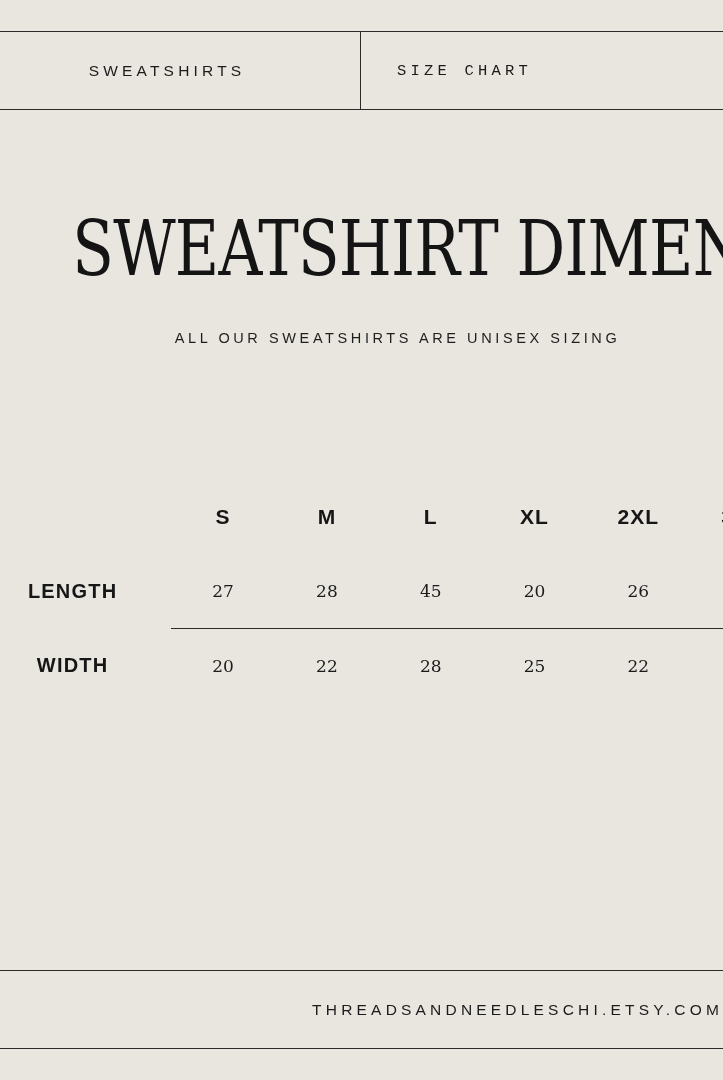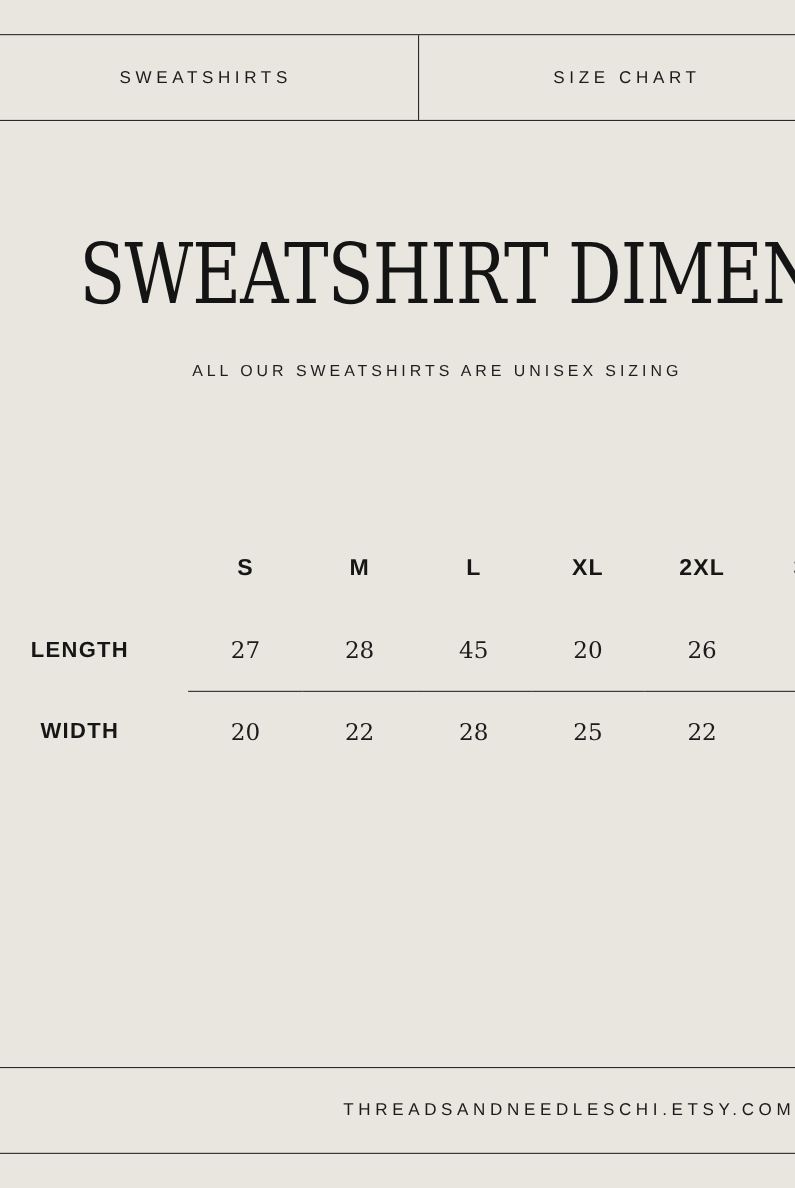--- a/index.html
+++ b/index.html
@@ -28,36 +28,36 @@
     position: absolute;
     top: 31px;
     left: 0;
     width: 723px;
     height: 79px;
     border-top: 1px solid #2a2a2a;
     border-bottom: 1px solid #2a2a2a;
     box-sizing: border-box;
     display: flex;
     align-items: stretch;
-    padding-left: 20px;
   }
   .header-cell {
     display: flex;
     align-items: center;
     box-sizing: border-box;
   }
   .header-left {
     width: 361px;
     border-right: 1px solid #2a2a2a;
     justify-content: center;
     padding-left: 0;
   }
   .header-right {
     flex: 1;
-    justify-content: center;
+    justify-content: flex-start;
+    font-family: Liberation Mono, monospace;
   }
   .header-text {
     font-size: 15.5px;
     letter-spacing: 4.2px;
     font-weight: 400;
     color: #1b1b1b;
     white-space: nowrap;
   }
   
   .header-left .header-text {
@@ -133,21 +133,21 @@
   .row-label {
     font-size: 20px;
     font-weight: bold;
     letter-spacing: 1.2px;
     text-align: right;
     padding-right: 18px;
     color: #161616;
   }
   .cell-val {
     font-family: "DejaVu Serif", serif;
-    font-size: 21px;
+    font-size: 17px;
     color: #1b1b1b;
   }
   tr.row-length td { border-bottom: 1.5px solid #2a2a2a; }
   tr.row-length td.row-label { border-bottom: none; }
 
   
   .footer {
     position: absolute;
     left: 0;
     bottom: 31px;

